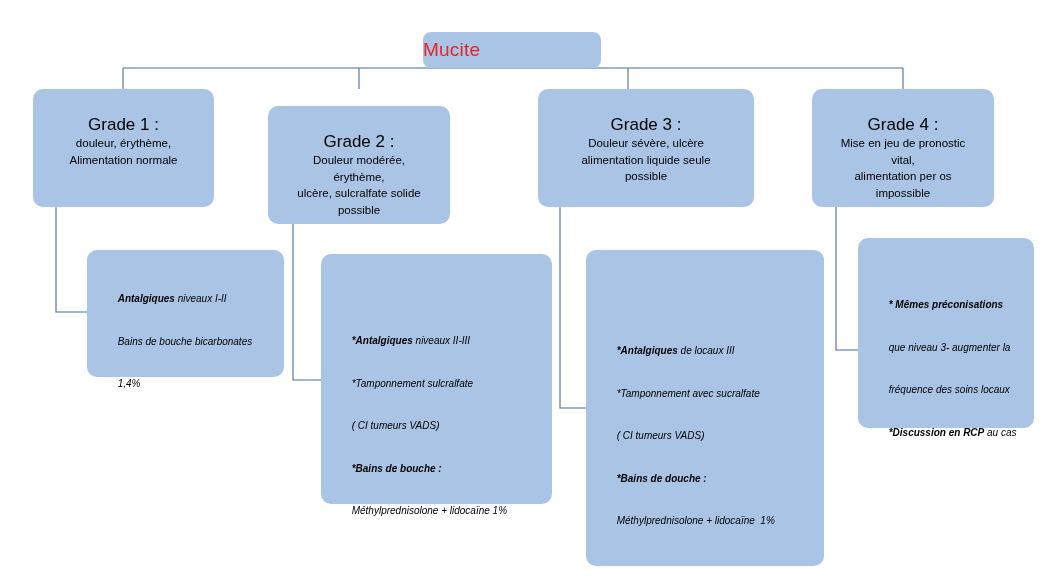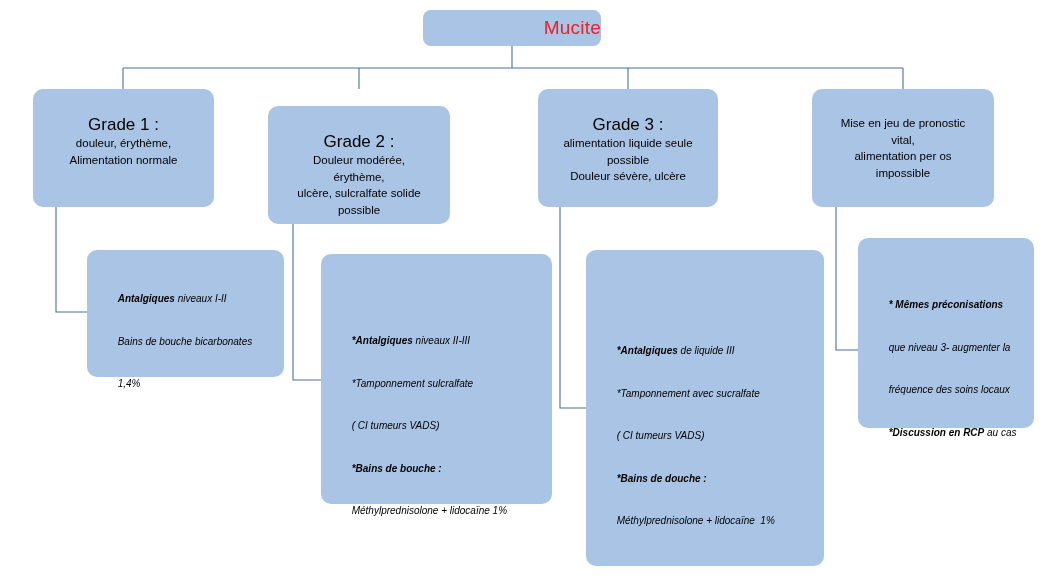--- a/index.html
+++ b/index.html
@@ -29,21 +29,22 @@
   .node {
     position: absolute;
     background: #a9c4e4;
     border-radius: 10px;
     box-sizing: border-box;
   }
   .root-node {
     border-radius: 8px;
     display: flex;
     align-items: center;
-    justify-content: flex-end;
+    justify-content: flex-start;
+    margin-top: 22px;
   }
   .root-title {
     color: #e8242a;
     font-size: 19px;
     letter-spacing: 0.2px;
   }
   .grade-node {
     padding-top: 26px;
     text-align: center;
   }
@@ -64,21 +65,21 @@
   .detail-line {
     white-space: pre-wrap;
   }
   .b {
     font-weight: bold;
   }
   
   #node-root      { left: 423px; top: 10px;  width: 178px; height: 36px; }
   #node-g1        { left: 33px;  top: 89px;  width: 181px; height: 118px; }
   #node-g2        { left: 268px; top: 106px;  width: 182px; height: 118px; }
-  #node-g3        { left: 538px; top: 89px;  width: 180px; height: 118px; }
+  #node-g3        { left: 538px; top: 89px;  width: 216px; height: 118px; }
   #node-g4        { left: 812px; top: 89px;  width: 182px; height: 118px; }
   #node-d1        { left: 87px;  top: 250px; width: 197px; height: 127px; }
   #node-d2        { left: 321px; top: 254px; width: 231px; height: 250px; }
   #node-d3        { left: 586px; top: 250px; width: 238px; height: 316px; }
   #node-d4        { left: 858px; top: 238px; width: 176px; height: 190px; }
 </style>
 </head>
 <body>
 
 <div id="canvas">
@@ -121,26 +122,27 @@
     <div class="grade-title">Grade 2 :</div>
     <div class="grade-desc">
       <div>Douleur modérée, érythème,</div>
       <div>ulcère, sulcralfate solide possible</div>
     </div>
   </div>
 
   <div class="node grade-node" id="node-g3">
     <div class="grade-title">Grade 3 :</div>
     <div class="grade-desc">
+      <div>Douleur sévère, ulcère</div>
       <div>alimentation liquide seule possible</div>
-      <div>Douleur sévère, ulcère</div>
     </div>
   </div>
 
   <div class="node grade-node" id="node-g4">
+    <div class="grade-title">Grade 4 :</div>
     <div class="grade-desc">
       <div>Mise en jeu de pronostic vital,</div>
       <div>alimentation per os impossible</div>
     </div>
   </div>
 
   <div class="node detail-node" id="node-d1">
     <div class="detail-line">
       <span class="b">Antalgiques</span><span> niveaux I-II</span>
     </div>
@@ -166,21 +168,21 @@
       <span class="b">*Bains de bouche :</span>
     </div>
     <div class="detail-line">
       <span>Méthylprednisolone + lidocaïne 1%</span>
     </div>
 
   </div>
 
   <div class="node detail-node" id="node-d3" style="padding-top:80px;">
     <div class="detail-line">
-      <span class="b">*Antalgiques</span><span> de liquide III</span>
+      <span class="b">*Antalgiques</span><span> de locaux III</span>
     </div>
     <div class="detail-line">
       <span>*Tamponnement avec sucralfate</span>
     </div>
     <div class="detail-line">
       <span>( CI tumeurs VADS)</span>
     </div>
     <div class="detail-line">
       <span class="b">*Bains de douche :</span>
     </div>

